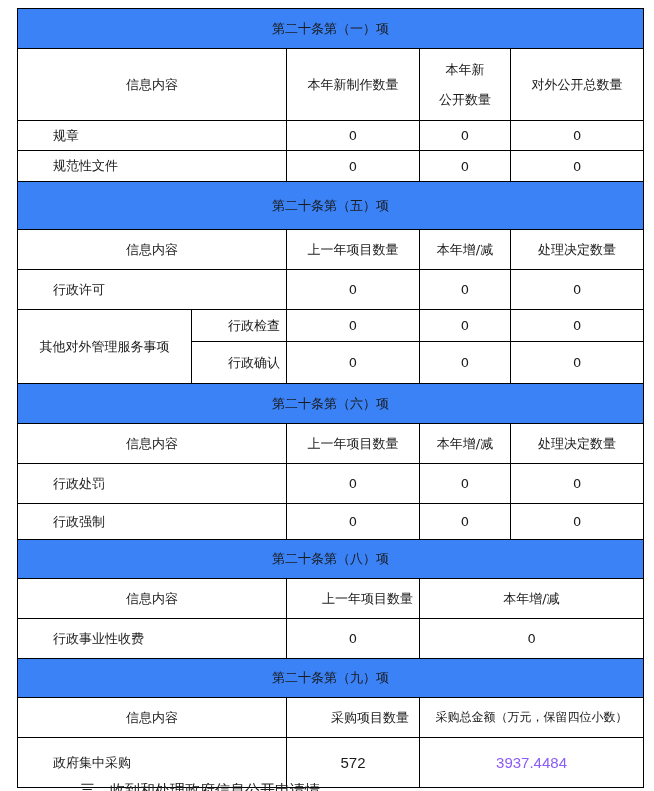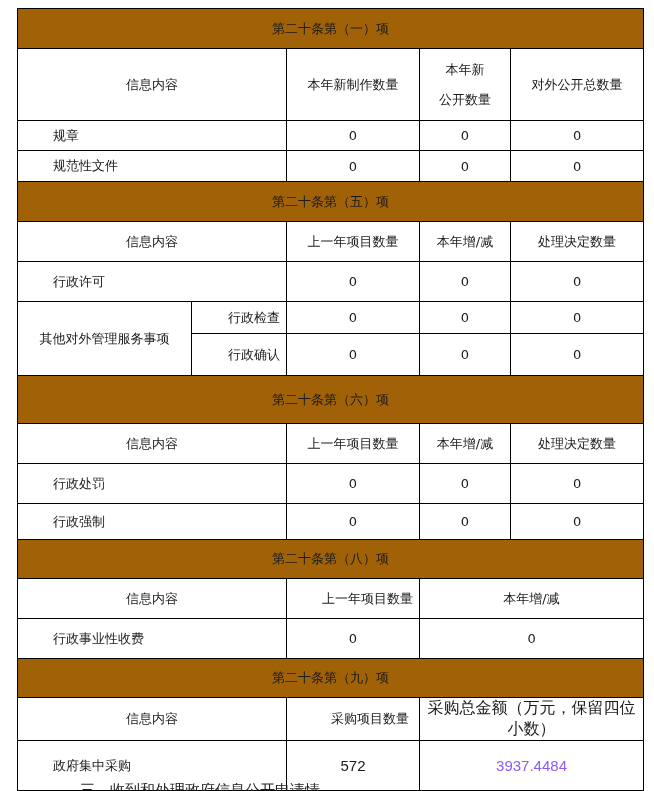--- a/index.html
+++ b/index.html
@@ -1,21 +1,21 @@
 <!DOCTYPE html>
 <html><head>
 <meta charset="utf-8">
 <style>
   html, body { margin: 0; padding: 0; background: #ffffff; }
   body { width: 654px; height: 791px; position: relative; overflow: hidden;
          font-family: "DejaVu Sans", "Liberation Sans", sans-serif; color: #1a1a1a; }
   table.info { position: absolute; left: 17px; top: 8px; border-collapse: collapse;
                table-layout: fixed; width: 626px; font-size: 13px; }
   table.info td { border: 1.5px solid #000; padding: 0; text-align: center; vertical-align: middle; }
-  td.sec { background: #a16207; height: 38px; font-size: 13px; }
+  td.sec { background: #3b82f6; height: 38px; font-size: 13px; }
   td.left { text-align: left !important; padding-left: 35px !important; }
   td.right { text-align: right !important; padding-right: 12px !important; }
   td.rightcol { text-align: right !important; padding-right: 6px !important; }
   .num-big { font-family: Liberation Sans, sans-serif; font-size: 15px; }
   .hdr2 { line-height: 30px; }
   .cut { position: absolute; left: 80px; top: 783px; height: 8px; width: 240px; overflow: hidden; }
   .cut span { display: inline-block; font-size: 15px; line-height: 15px; margin-top: 0; color: #222; }
 </style>
 </head>
 <body>
@@ -45,21 +45,21 @@
     <td>0</td>
     <td>0</td>
   </tr>
   <tr style="height:31px">
     <td colspan="2" class="left">规范性文件</td>
     <td>0</td>
     <td>0</td>
     <td>0</td>
   </tr>
 
-  <tr style="height:40px">
+  <tr style="height:48px">
         <td class="sec" colspan="5">第二十条第（五）项</td>
       </tr>
   <tr style="height:40px">
     <td colspan="2">信息内容</td>
     <td>上一年项目数量</td>
     <td>本年增/减</td>
     <td>处理决定数量</td>
   </tr>
   <tr style="height:40px">
     <td colspan="2" class="left">行政许可</td>
@@ -74,21 +74,21 @@
     <td>0</td>
     <td>0</td>
   </tr>
   <tr style="height:42px">
     <td class="rightcol">行政确认</td>
     <td>0</td>
     <td>0</td>
     <td>0</td>
   </tr>
 
-  <tr style="height:48px">
+  <tr style="height:40px">
         <td class="sec" colspan="5">第二十条第（六）项</td>
       </tr>
   <tr style="height:40px">
     <td colspan="2">信息内容</td>
     <td>上一年项目数量</td>
     <td>本年增/减</td>
     <td>处理决定数量</td>
   </tr>
   <tr style="height:40px">
     <td colspan="2" class="left">行政处罚</td>
@@ -116,21 +116,21 @@
     <td>0</td>
     <td colspan="2">0</td>
   </tr>
 
   <tr style="height:26px">
         <td class="sec" colspan="5">第二十条第（九）项</td>
       </tr>
   <tr style="height:40px">
     <td colspan="2">信息内容</td>
     <td class="right" style="padding-right:10px !important">采购项目数量</td>
-    <td colspan="2" style="font-size:16px">采购总金额（万元，保留四位小数）</td>
+    <td colspan="2" style="font-size:12px">采购总金额（万元，保留四位小数）</td>
   </tr>
   <tr style="height:50px">
     <td colspan="2" class="left">政府集中采购</td>
     <td class="num-big">572</td>
     <td colspan="2" class="num-big" style="color:#8b5cf6">3937.4484</td>
   </tr>
 </tbody>
   </table>
 
 <div class="cut">

